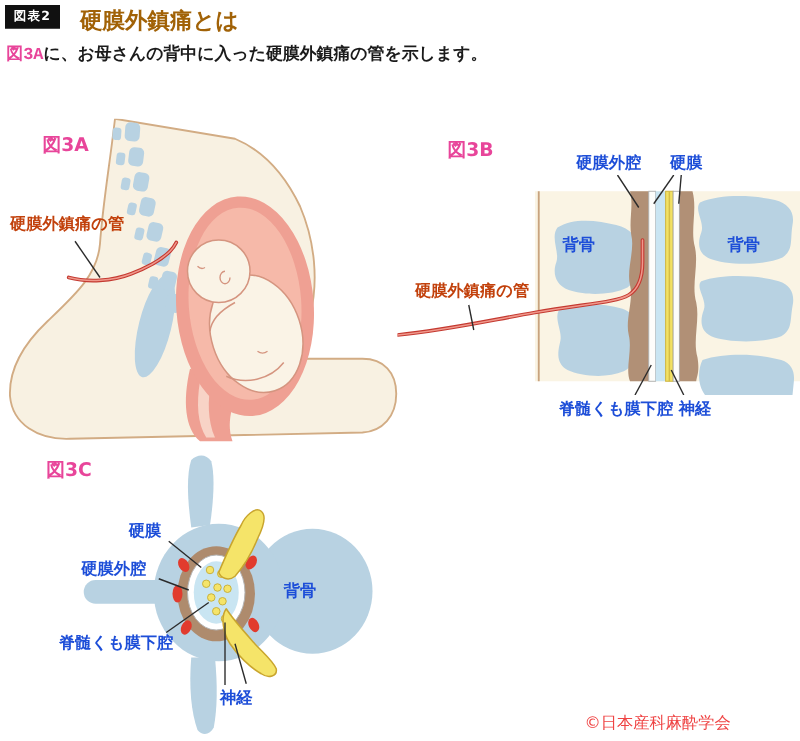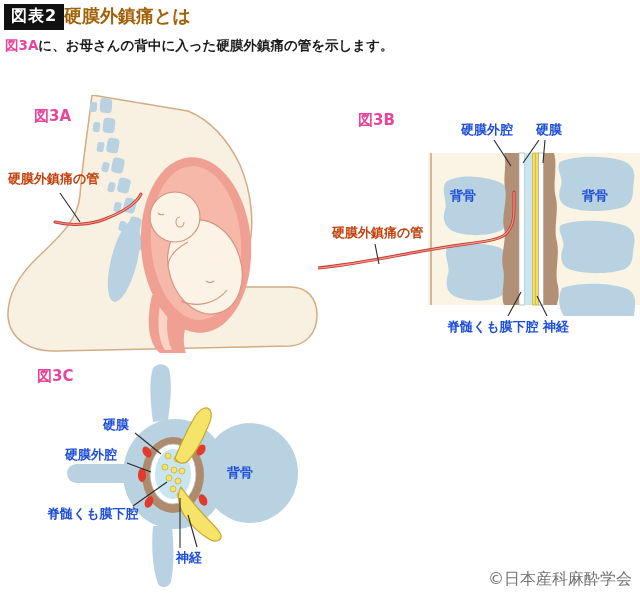--- a/index.html
+++ b/index.html
@@ -1,37 +1,37 @@
 <!DOCTYPE html>
 <html><head>
 <meta charset="utf-8">
 <style>
   html,body{margin:0;padding:0;}
   body{font-family:"DejaVu Sans","Liberation Sans",sans-serif;background:#ffffff;}
   #stage{position:relative;width:640px;height:593px;background:#ffffff;overflow:hidden;}
   .abs{position:absolute;white-space:nowrap;}
-  .badge{background:#111111;color:#ffffff;font-size:16px;font-weight:bold;padding:2px 7px 3px;letter-spacing:1px;}
+  .badge{background:#111111;color:#ffffff;font-size:10px;font-weight:bold;padding:2px 7px 3px;letter-spacing:1px;}
   .title{font-size:18px;font-weight:bold;color:#a16207;}
   .intro{font-size:13.5px;font-weight:bold;color:#1b1b1b;line-height:18px;}
   .figref{color:#e8459a;}
   .figlabel{color:#e8459a;font-size:15px;font-weight:bold;}
   .anno{font-size:13px;font-weight:bold;color:#1d4ed8;}
   .anno14{font-size:13px;font-weight:bold;color:#c2410c;}
-  .copyright{font-size:16px;color:#737373;text-align:right;width:212px;}
+  .copyright{font-size:13px;color:#ef4444;text-align:center;width:212px;}
   svg{position:absolute;display:block;}
 </style>
 </head>
 <body>
 
 <div id="stage">
 
   <span class="abs badge" style="left:4px;top:4px;">図表2</span>
   <span class="abs title" style="left:64px;top:4px;">硬膜外鎮痛とは</span>
 
-  <div class="abs intro" style="left:5px;top:36px;">
+  <div class="abs intro" style="left:5px;top:36px;font-family:Liberation Mono, monospace;">
     <div><span class="figref">図3A</span><span>に、お母さんの背中に入った硬膜外鎮痛の管を示します。</span></div>
   </div>
 
   <svg style="left:0;top:95px;" width="330" height="262" viewBox="0 0 330 262">
 
     <path d="M 92,0 L 188,16 C 212,26 228,45 240,70 C 252,98 255,130 248,158 C 244,172 240,182 236,192 L 290,192 C 307,192 317,203 317,220 C 317,238 306,250 290,251 L 56,256 C 30,257 10,244 8,222 C 7,201 18,181 38,162 C 60,141 78,125 80,100 C 82,70 88,35 92,0 Z" fill="#f8f1e2" stroke="#d2ac84" stroke-width="1.5" stroke-linejoin="round"></path>
 
     <ellipse cx="124" cy="166" rx="13" ry="42" transform="rotate(14 124 166)" fill="#b8d2e2"></ellipse>
 
     <g fill="#b8d2e2">

